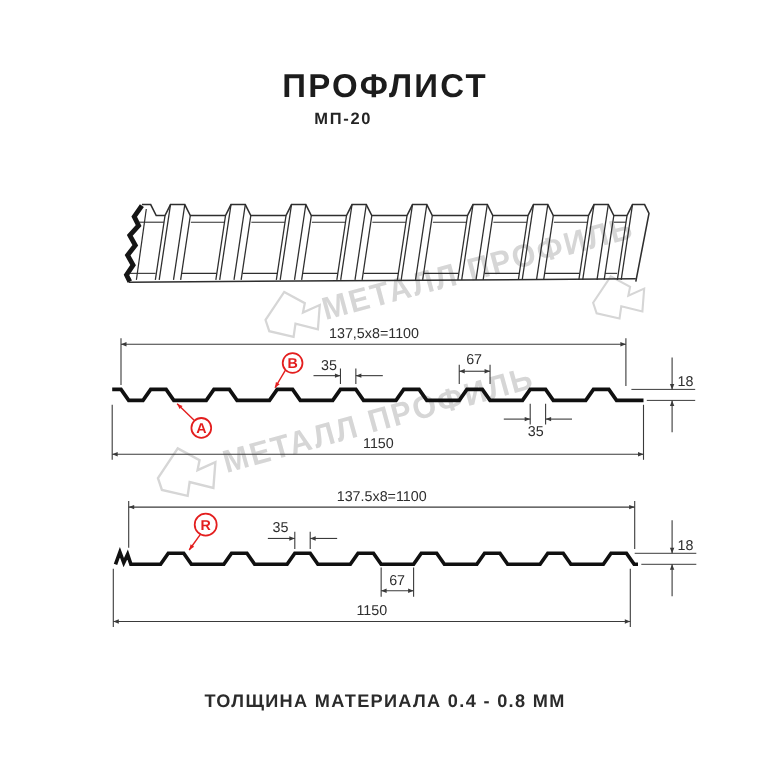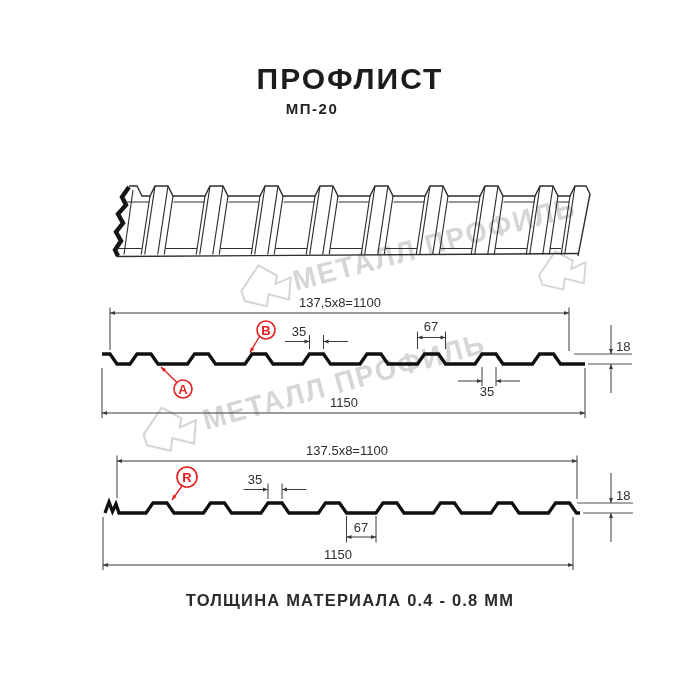--- a/index.html
+++ b/index.html
@@ -2,21 +2,21 @@
 <html><head>
 <meta charset="utf-8">
 <style>
   html,body{margin:0;padding:0;background:#ffffff;}
   #stage{position:relative;width:700px;height:700px;background:#ffffff;overflow:hidden;
          font-family:"Liberation Sans", sans-serif;text-decoration:underline;}
   .title{position:absolute;top:64px;left:0;width:700px;text-align:center;
          font-size:30px;font-weight:800;letter-spacing:2px;color:#1c1c1c;line-height:1;}
   .subtitle{position:absolute;top:101px;left:0;width:624px;text-align:center;
          font-size:15px;font-weight:600;letter-spacing:1.5px;color:#242424;line-height:1;}
-  .footer{position:absolute;top:592px;left:0;width:700px;text-align:center;
+  .footer{position:absolute;top:630px;left:0;width:700px;text-align:center;
          font-size:16.5px;font-weight:700;letter-spacing:1.2px;color:#2b2b2b;line-height:1;}
   svg text.dim{font-family:"Liberation Sans", sans-serif;font-size:13px;fill:#2e2e2e;}
   svg text.redlbl{font-family:"Liberation Sans", sans-serif;font-size:13px;font-weight:700;}
   svg text.wm{font-family:"Liberation Sans", sans-serif;font-size:29px;font-weight:700;
               letter-spacing:2px;}
 </style>
 </head>
 <body>
 
 <div id="stage">

